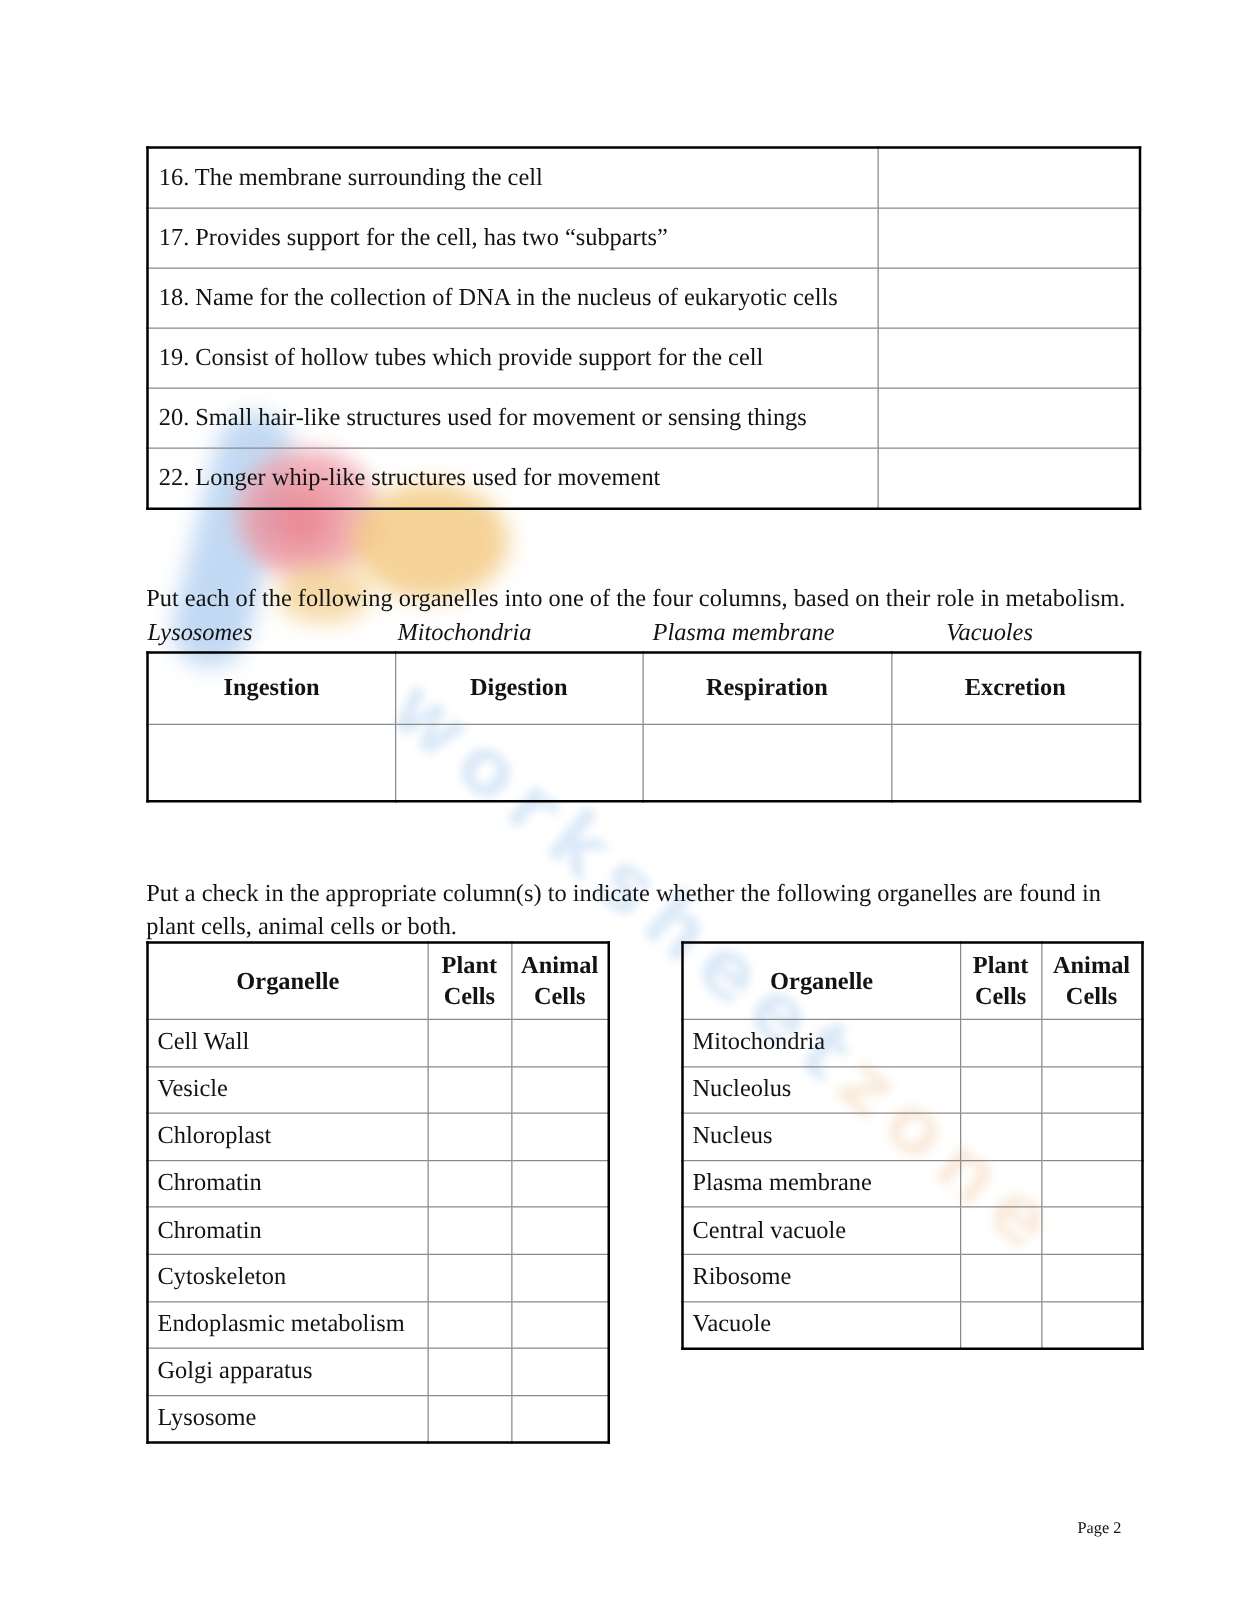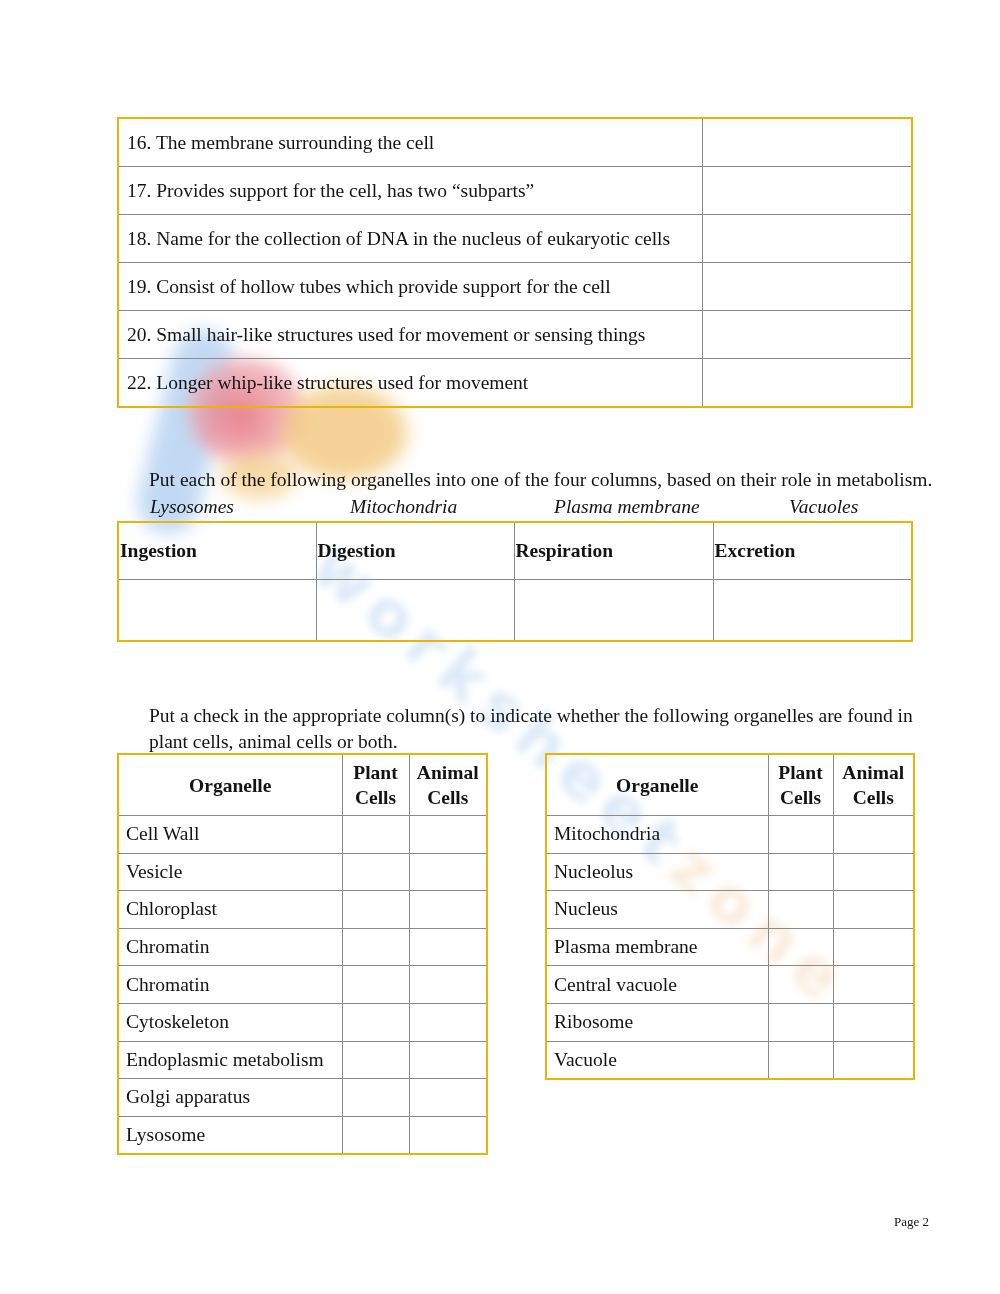--- a/index.html
+++ b/index.html
@@ -8,21 +8,21 @@
     background: #ffffff;
   }
   body {
     width: 1000px;
     height: 1294px;
     position: relative;
     overflow: hidden;
     font-family: "Liberation Serif", serif;
     color: #131313;
   }
-  .abs { position: absolute; margin-left: 32px; }
+  .abs { position: absolute; }
 
   
   .wm { position: absolute; z-index: 0; pointer-events: none; }
   .wm-blue-band {
     left: 155px; top: 328px; width: 62px; height: 208px;
     border-radius: 32px; background: #aecdf0;
     transform: rotate(14deg); filter: blur(9px); opacity: .75;
   }
   .wm-red-blob {
     left: 189px; top: 358px; width: 116px; height: 106px;
@@ -54,31 +54,31 @@
   
   table {
     border-collapse: collapse;
     table-layout: fixed;
     position: absolute;
     z-index: 1;
     background: transparent;
     font-size: 19.5px;
   }
   td { border: 1px solid #8a8a8a; vertical-align: middle; }
-  table.framed { border: 2px solid #eab308; }
+  table.framed { border: 2px solid #000000; }
 
   
   .t-def { left: 117px; top: 117px; width: 794px; }
   .t-def td { height: 45px; }
   .t-def td.q { padding: 0 6px 0 8px; }
 
   
   .t-met { left: 117px; top: 521px; width: 794px; }
   .t-met td.hdr {
-    height: 54px; font-weight: bold;
+    height: 54px; text-align: center; font-weight: bold;
   }
   .t-met td.blank { height: 58px; }
 
   
   .t-check td { padding: 0; }
   .t-check td.hdr {
     height: 60px; text-align: center; font-weight: bold; line-height: 25px;
   }
   .t-check td.org { height: 36.6px; padding-left: 7px; }
   .t-check td.mark { height: 36.6px; }

